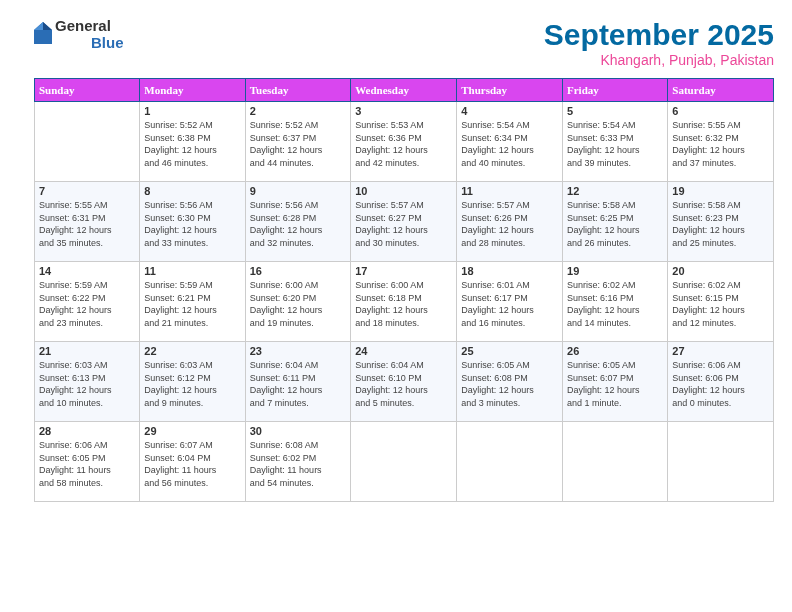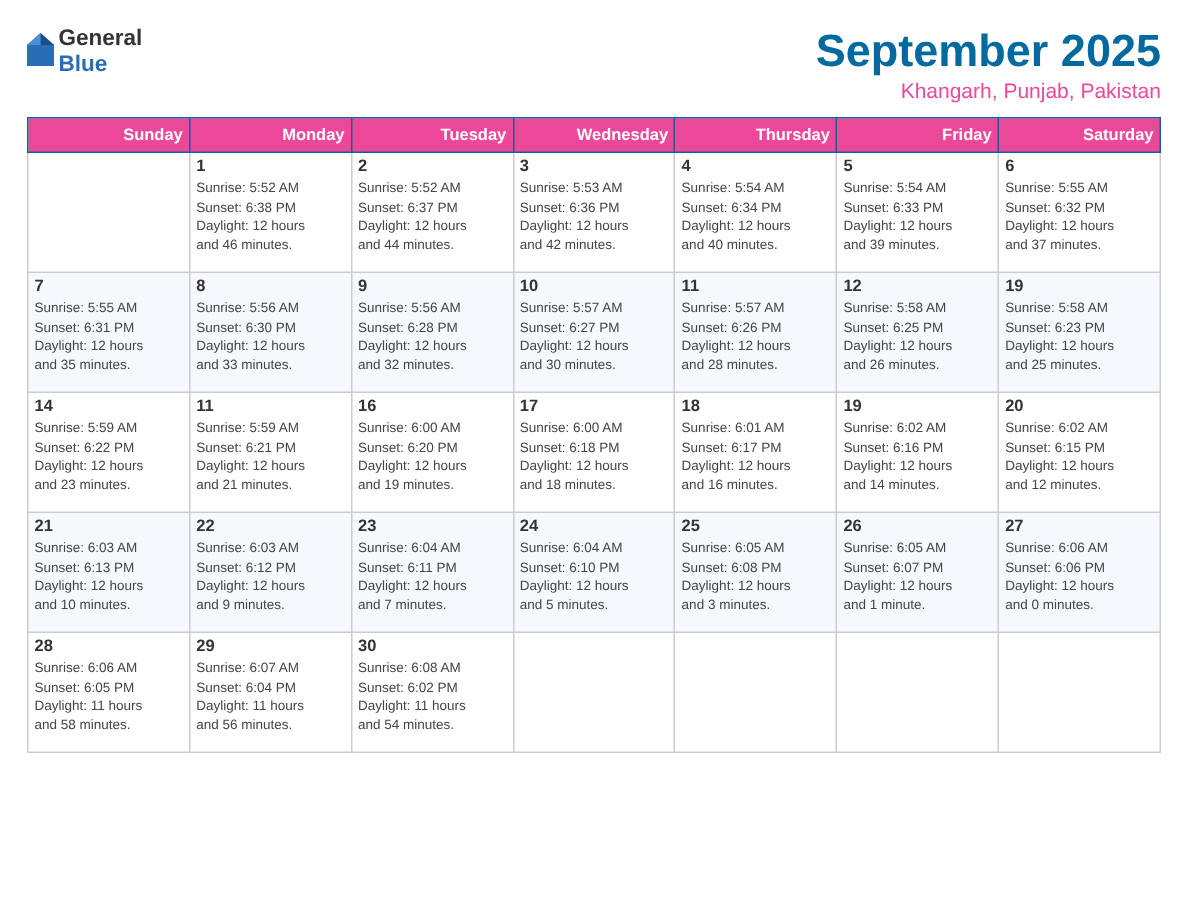--- a/index.html
+++ b/index.html
@@ -6,21 +6,21 @@
     body {
       width: 792px;
       height: 612px;
       font-family: Arial, sans-serif;
       background: #fff;
       overflow: hidden;
     }
     .page {
       width: 792px;
       height: 612px;
-      padding: 18px 18px 10px 18px;
+      padding: 18px 18px 10px 34px;
     }
     .header {
       display: flex;
       justify-content: space-between;
       align-items: flex-start;
       margin-bottom: 10px;
     }
     .logo {
       display: flex;
       align-items: center;
@@ -32,20 +32,21 @@
     }
     .logo-general {
       font-size: 15px;
       font-weight: bold;
       color: #333;
     }
     .logo-blue {
       font-size: 15px;
       font-weight: bold;
       color: #2a6db5;
+      margin-left: 36px;
     }
     .logo-icon {
       width: 18px;
       height: 22px;
       margin-right: 3px;
       position: relative;
       top: -2px;
     }
     .title-block {
       text-align: right;
@@ -58,27 +59,28 @@
     .location {
       font-size: 14px;
       color: #ec4899;
     }
     .calendar {
       width: 100%;
       border-collapse: collapse;
       font-size: 9.5px;
     }
     .calendar th {
-      background: #ec4899;
+      background: #d946ef;
       color: #fff;
       padding: 5px 4px;
-      text-align: right;
+      text-align: left;
       font-size: 11px;
       font-weight: bold;
       border: 1px solid #1a5a9a;
+      font-family: Liberation Serif, serif;
     }
     .calendar td {
       border: 1px solid #ccc;
       vertical-align: top;
       padding: 3px 4px;
       width: 108px;
       height: 80px;
       background: #fff;
     }
     .calendar tr:nth-child(even) td {

